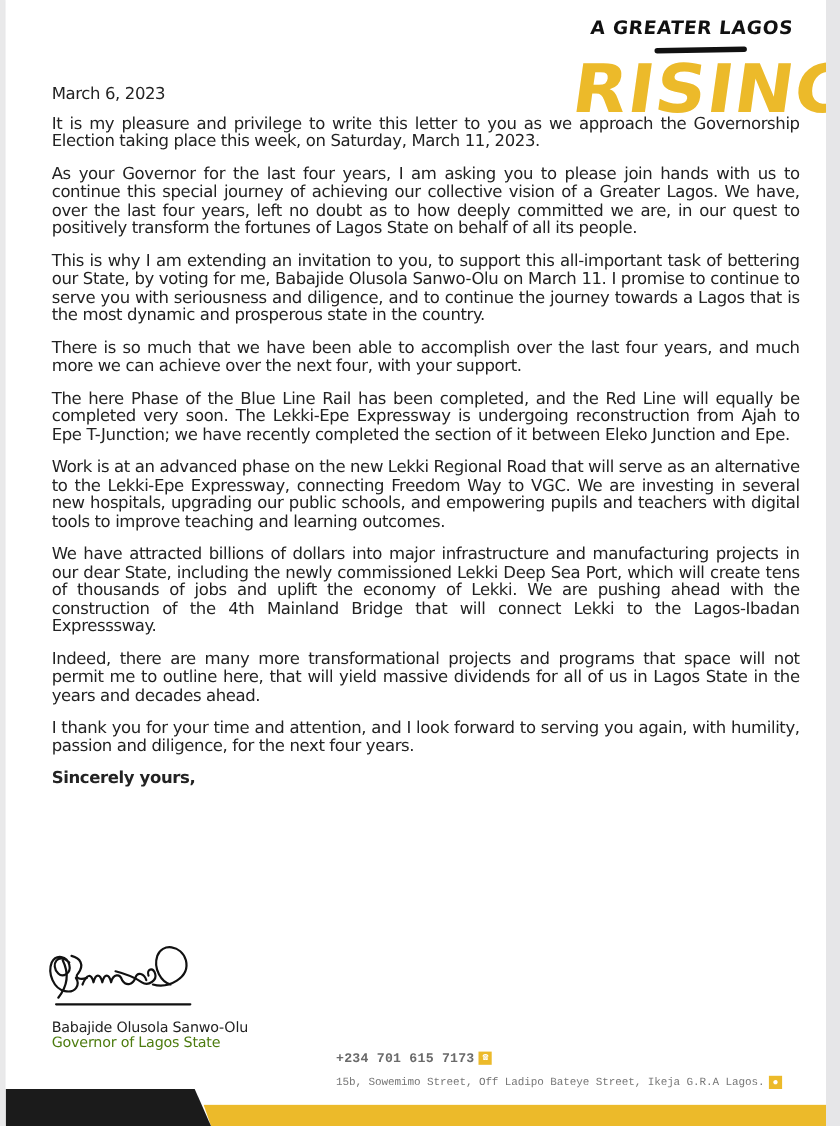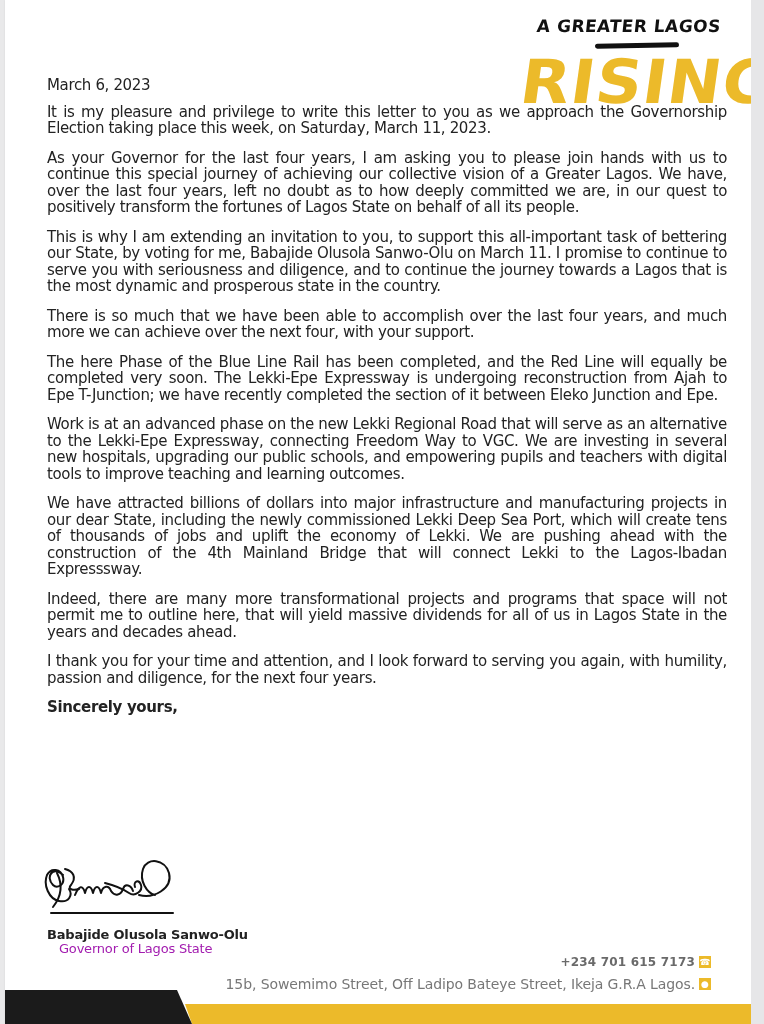--- a/index.html
+++ b/index.html
@@ -47,35 +47,35 @@
   }
   .date { margin: 0 0 10px 0; }
   .salutation { font-weight: bold; margin: 0 0 10px 0; letter-spacing: -0.2px; }
   .para { margin: 0 0 13px 0; text-align: justify; }
   .closing { margin: 0; font-weight: bold; }
   .signature {
     position: absolute; left: 38px; top: 855px; width: 140px; height: 72px;
   }
   .sig-name {
     position: absolute; left: 42px; top: 927px;
-    font-weight: bold; font-size: 13px; color: #222;
+    font-weight: normal; font-size: 13px; color: #222;
     font-family: "DejaVu Sans", sans-serif; letter-spacing: -0.2px;
   }
   .sig-title {
     position: absolute; left: 42px; top: 941px;
-    font-size: 13px; color: #a21caf;
-    font-family: "DejaVu Sans", sans-serif; letter-spacing: -0.2px; margin-left: 12px;
+    font-size: 13px; color: #4d7c0f;
+    font-family: "DejaVu Sans", sans-serif; letter-spacing: -0.2px;
   }
   .contact {
     position: absolute; right: 40px; top: 951px; text-align: right;
     font-family: "DejaVu Sans", sans-serif; color: #6a6a6a;
   }
-  .contact-row { display: flex; justify-content: flex-end; align-items: center; height: 22px; }
+  .contact-row { display: flex; align-items: center; height: 22px; font-family: Liberation Mono, monospace; }
   .phone-text { font-size: 12px; font-weight: bold; letter-spacing: 0.2px; color: #6a6a6a; }
-  .addr-text { font-size: 14px; color: #777; letter-spacing: -0.1px; }
+  .addr-text { font-size: 10px; color: #777; letter-spacing: -0.1px; }
   .ci {
     display: inline-flex; align-items: center; justify-content: center;
     width: 12px; height: 12px; margin-left: 4px;
     background: #ecba2a; color: #fff; font-size: 9px; line-height: 12px;
   }
   .footer-bar {
     position: absolute; left: 5px; top: 990px; width: 746px; height: 34px;
   }
   .footer-black {
     position: absolute; left: 0; top: 0; width: 187px; height: 34px;

